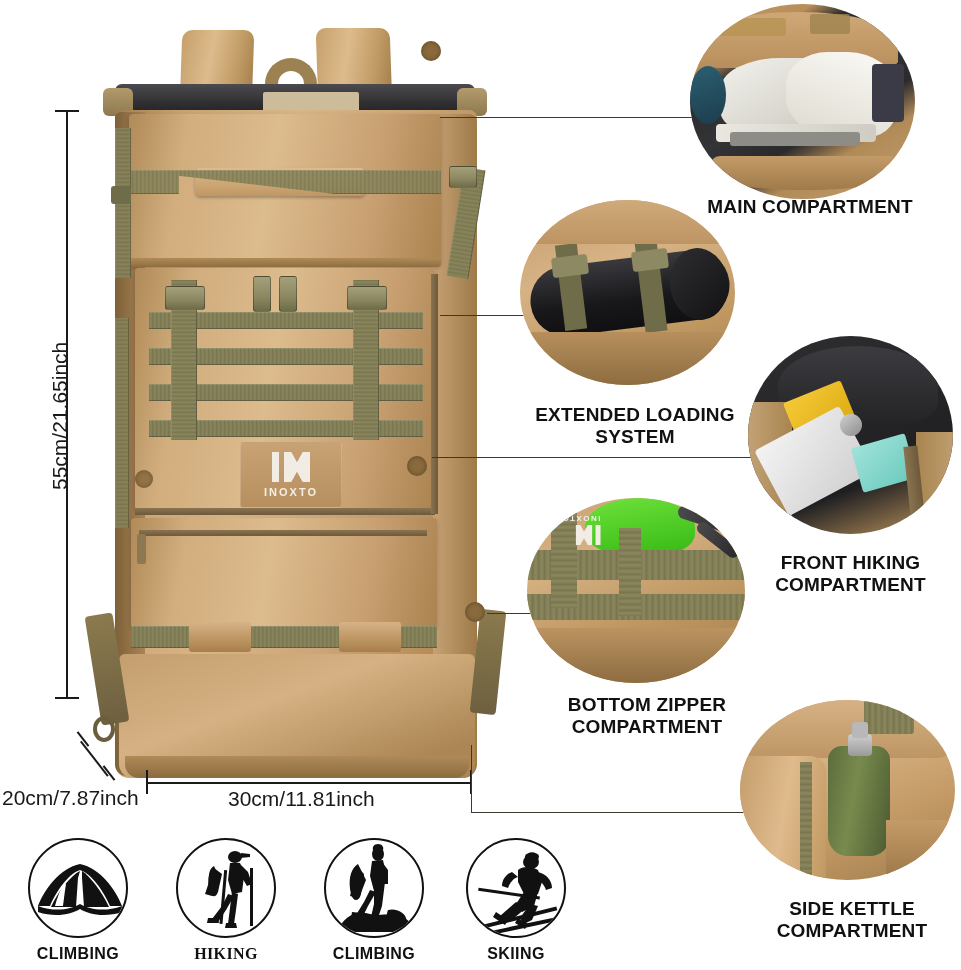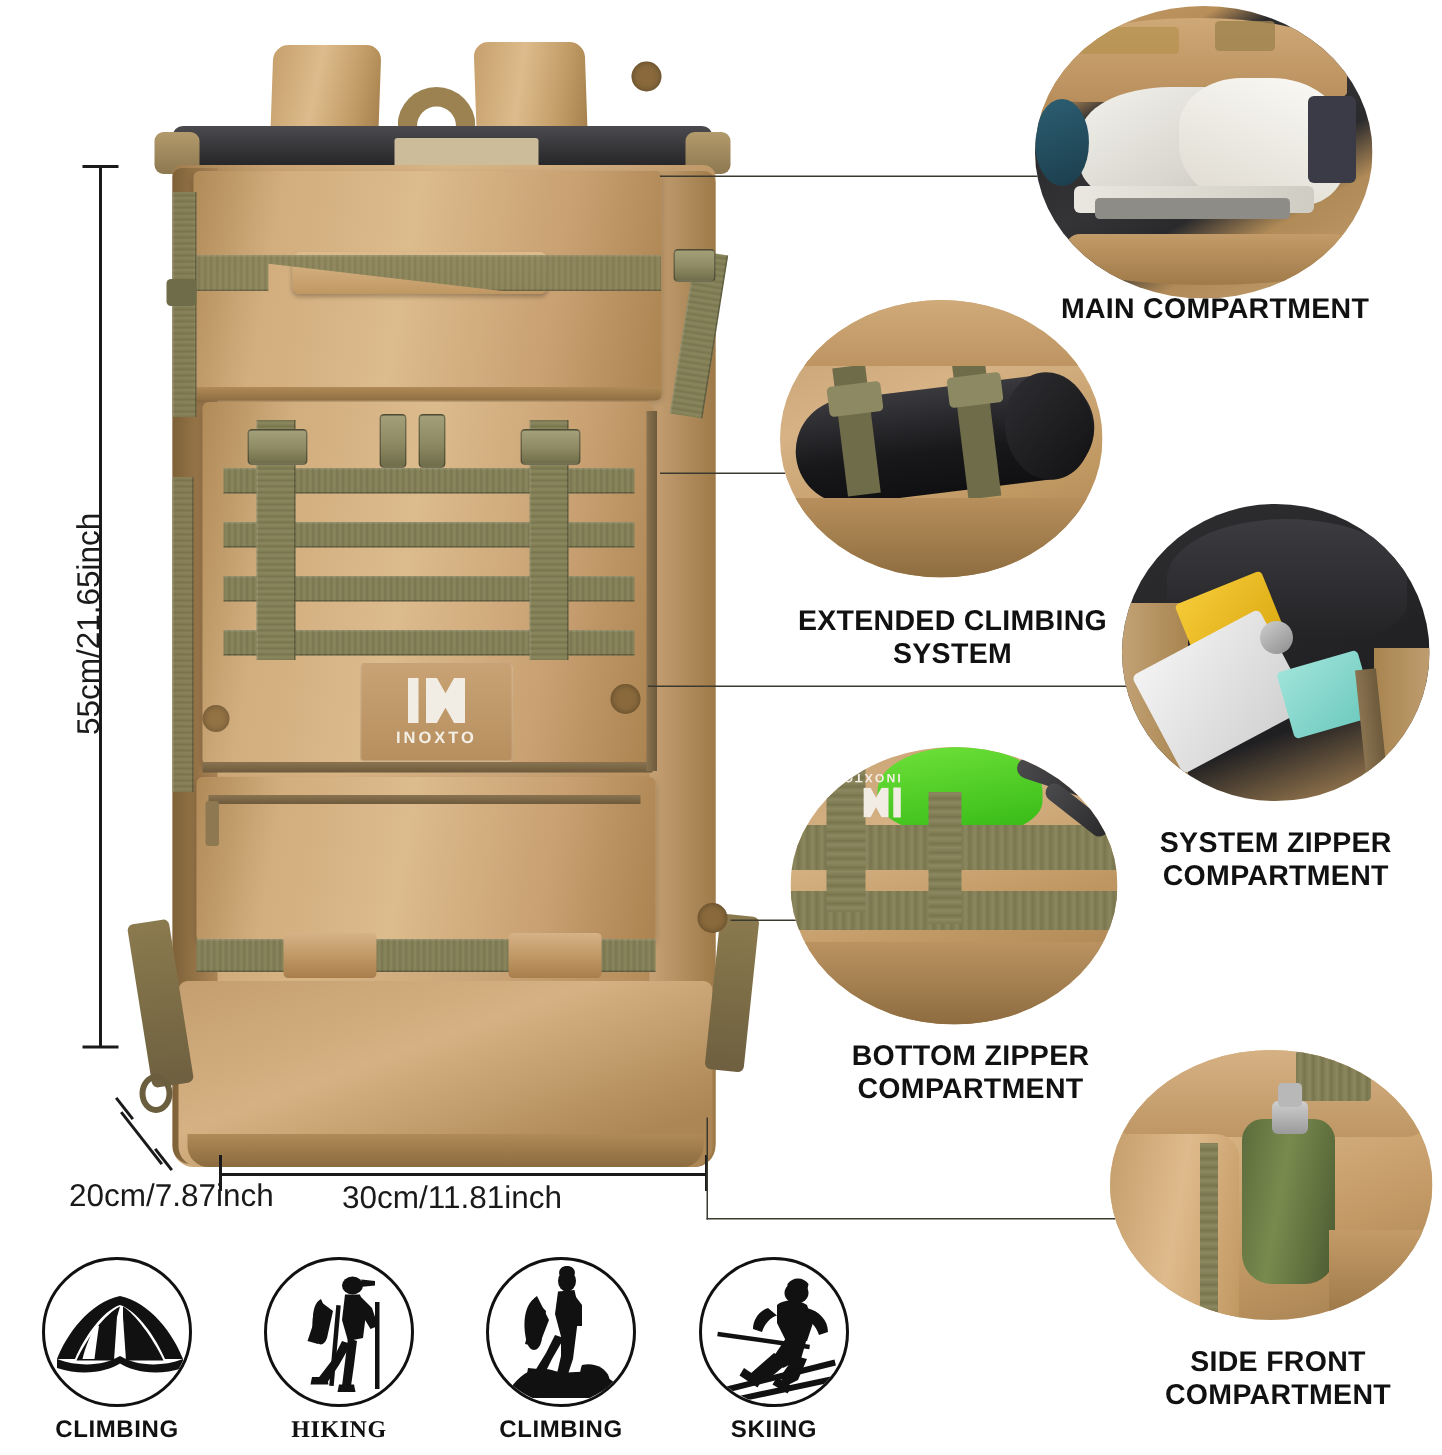--- a/index.html
+++ b/index.html
@@ -256,21 +256,21 @@
   </div>
 
   <div class="dim-line" style="left:66px;top:110px;width:2px;height:588px;"></div>
   <div class="dim-line" style="left:55px;top:110px;width:24px;height:2px;"></div>
   <div class="dim-line" style="left:55px;top:697px;width:24px;height:2px;"></div>
   <div class="dim-text dim-vert" style="left:48px;top:490px;">55cm/21.65inch</div>
 
   <div class="dim-line" style="left:80px;top:742px;width:2px;height:44px;transform:rotate(-38deg);transform-origin:top left;"></div>
   <div class="dim-line" style="left:74px;top:738px;width:18px;height:2px;transform:rotate(52deg);"></div>
   <div class="dim-line" style="left:100px;top:772px;width:18px;height:2px;transform:rotate(52deg);"></div>
-  <div class="dim-text" style="left:2px;top:786px;margin-left:44px;">20cm/7.87inch</div>
+  <div class="dim-text" style="left:2px;top:786px;">20cm/7.87inch</div>
 
   <div class="dim-line" style="left:146px;top:782px;width:326px;height:2px;"></div>
   <div class="dim-line" style="left:146px;top:770px;width:2px;height:24px;"></div>
   <div class="dim-line" style="left:470px;top:770px;width:2px;height:24px;"></div>
   <div class="dim-text" style="left:228px;top:787px;">30cm/11.81inch</div>
 
   <div class="leader" style="left:440px;top:117px;width:260px;height:1px;"></div>
   <div class="leader" style="left:440px;top:315px;width:118px;height:1px;"></div>
   <div class="leader" style="left:432px;top:457px;width:330px;height:1px;"></div>
   <div class="leader" style="left:487px;top:613px;width:72px;height:1px;"></div>
@@ -299,35 +299,35 @@
       <div class="abs" style="left:10px;top:58px;width:200px;height:70px;background:linear-gradient(180deg,#3a3a3e,#18181b 60%,#101012);border-radius:40px;transform:rotate(-7deg);"></div>
       <div class="abs" style="left:150px;top:48px;width:58px;height:72px;background:linear-gradient(140deg,#2f2f33,#111113);border-radius:50%;transform:rotate(-7deg);"></div>
       <div class="abs" style="left:40px;top:44px;width:22px;height:86px;background:#6f6c4a;transform:rotate(-7deg);"></div>
       <div class="abs" style="left:120px;top:40px;width:22px;height:92px;background:#6f6c4a;transform:rotate(-7deg);"></div>
       <div class="abs" style="left:32px;top:56px;width:36px;height:20px;background:#8d8a63;border-radius:3px;transform:rotate(-7deg);"></div>
       <div class="abs" style="left:112px;top:50px;width:36px;height:20px;background:#8d8a63;border-radius:3px;transform:rotate(-7deg);"></div>
       <div class="abs" style="left:0px;top:0px;width:215px;height:44px;background:linear-gradient(180deg,#d0aa79,#bd9462);"></div>
       <div class="abs" style="left:0px;top:132px;width:215px;height:53px;background:linear-gradient(180deg,#b78f5c,#8e6d40);"></div>
     </div>
   </div>
-  <div class="callout-label" style="left:520px;top:404px;width:230px;font-size:19px;">EXTENDED CLIMBING SYSTEM</div>
+  <div class="callout-label" style="left:520px;top:404px;width:230px;font-size:19px;">EXTENDED LOADING SYSTEM</div>
 
   <div class="circle-photo" style="left:748px;top:336px;width:205px;height:198px;">
     <div class="scene" style="background:linear-gradient(160deg,#2e2e31 0%,#252528 45%,#1f1f22 70%,#b08a57 96%);">
       <div class="abs" style="left:30px;top:10px;width:160px;height:80px;background:linear-gradient(180deg,#3c3c40,#232326);border-radius:50% 50% 30% 30%;"></div>
       <div class="abs" style="left:0px;top:66px;width:44px;height:132px;background:linear-gradient(90deg,#c2a175,#a8854f);"></div>
       <div class="abs" style="left:168px;top:96px;width:44px;height:102px;background:linear-gradient(90deg,#a8854f,#c2a175);"></div>
       <div class="abs" style="left:42px;top:54px;width:62px;height:50px;background:linear-gradient(150deg,#f5c937,#d9a80f);border-radius:3px;transform:rotate(-22deg);"></div>
       <div class="abs" style="left:18px;top:88px;width:96px;height:74px;background:linear-gradient(150deg,#f3f3f3,#cfcfcf);border-radius:4px;transform:rotate(-28deg);"></div>
       <div class="abs" style="left:92px;top:78px;width:22px;height:22px;background:linear-gradient(140deg,#cfcfcf,#8d8d8d);border-radius:50%;"></div>
       <div class="abs" style="left:108px;top:104px;width:56px;height:46px;background:linear-gradient(150deg,#9fe3da,#6cc9bd);border-radius:3px;transform:rotate(-16deg);"></div>
       <div class="abs" style="left:160px;top:110px;width:14px;height:90px;background:linear-gradient(90deg,#8a7350,#6d5a3c);transform:rotate(-6deg);"></div>
     </div>
   </div>
-  <div class="callout-label" style="left:740px;top:552px;width:221px;font-size:19px;">SYSTEM ZIPPER COMPARTMENT</div>
+  <div class="callout-label" style="left:740px;top:552px;width:221px;font-size:19px;">FRONT HIKING COMPARTMENT</div>
 
   <div class="circle-photo" style="left:527px;top:498px;width:218px;height:185px;">
     <div class="scene" style="background:linear-gradient(160deg,#c9a273 0%,#d5b183 30%,#bf9762 62%,#a07c4b 100%);">
       <div class="abs" style="left:58px;top:0px;width:110px;height:58px;background:linear-gradient(170deg,#6ee23a,#35b814);border-radius:50% 50% 38% 42%;"></div>
       <div class="abs" style="left:0px;top:52px;width:218px;height:30px;background:repeating-linear-gradient(90deg,#7d7a52 0px,#8b8860 3px,#75724c 6px);"></div>
       <div class="abs" style="left:0px;top:96px;width:218px;height:26px;background:repeating-linear-gradient(90deg,#7d7a52 0px,#8b8860 3px,#75724c 6px);"></div>
       <div class="abs" style="left:24px;top:14px;width:26px;height:96px;background:repeating-linear-gradient(0deg,#7d7a52 0px,#8b8860 3px,#75724c 6px);"></div>
       <div class="abs" style="left:92px;top:30px;width:22px;height:88px;background:repeating-linear-gradient(0deg,#7d7a52 0px,#8b8860 3px,#75724c 6px);"></div>
 
       <div class="abs" style="left:34px;top:16px;transform:rotate(180deg);">
@@ -349,21 +349,21 @@
       <div class="abs" style="left:0px;top:0px;width:215px;height:58px;background:linear-gradient(180deg,#d6b184,#be9664);border-radius:0 0 18px 18px;"></div>
       <div class="abs" style="left:124px;top:0px;width:50px;height:34px;background:repeating-linear-gradient(90deg,#7d7a52 0px,#8b8860 3px,#75724c 6px);border-radius:3px;"></div>
       <div class="abs" style="left:88px;top:46px;width:62px;height:110px;background:linear-gradient(100deg,#5c6b3c,#788b4d 42%,#4c5a32);border-radius:14px 14px 20px 20px;"></div>
       <div class="abs" style="left:108px;top:34px;width:24px;height:22px;background:linear-gradient(180deg,#cfcfcf,#9a9a9a);border-radius:4px;"></div>
       <div class="abs" style="left:112px;top:22px;width:16px;height:16px;background:#b8b8b8;border-radius:3px;"></div>
       <div class="abs" style="left:0px;top:56px;width:86px;height:124px;background:linear-gradient(100deg,#c59e6c,#dfba8c 50%,#c09861);border-radius:0 16px 0 0;"></div>
       <div class="abs" style="left:60px;top:62px;width:12px;height:118px;background:repeating-linear-gradient(0deg,#7d7a52 0px,#8b8860 3px,#75724c 6px);"></div>
       <div class="abs" style="left:146px;top:120px;width:69px;height:60px;background:linear-gradient(180deg,#c39b68,#9c7747);"></div>
     </div>
   </div>
-  <div class="callout-label" style="left:746px;top:898px;width:212px;font-size:19px;">SIDE FRONT COMPARTMENT</div>
+  <div class="callout-label" style="left:746px;top:898px;width:212px;font-size:19px;">SIDE KETTLE COMPARTMENT</div>
 
   <div class="activity" style="left:24px;top:838px;">
     <div class="ring">
       <svg viewBox="0 0 100 100" width="100" height="100">
         <path d="M50 24 C30 28 14 50 8 66 L20 66 C26 52 38 34 50 30 C62 34 74 52 80 66 L92 66 C86 50 70 28 50 24 Z" fill="#111"></path>
         <path d="M50 31 C40 36 28 52 21 67 L46 67 L48 38 Z" fill="#111"></path>
         <path d="M52 38 L54 67 L79 67 C72 52 60 36 52 31 Z" fill="#111"></path>
         <path d="M8 66 C24 72 40 70 50 64 C60 70 76 72 92 66 L92 72 C74 78 58 74 50 69 C42 74 26 78 8 72 Z" fill="#111"></path>
         <path d="M34 44 C30 50 27 58 25 66 L33 66 C34 58 35 50 36 44 Z" fill="#fff"></path>
       </svg>

